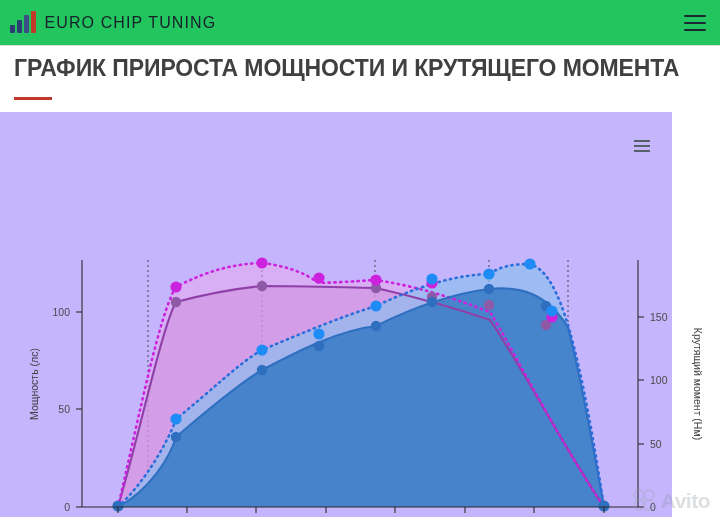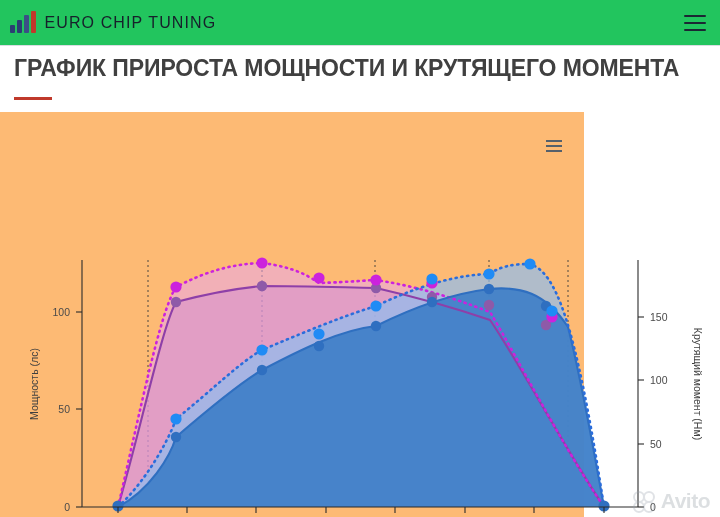--- a/index.html
+++ b/index.html
@@ -41,39 +41,39 @@
     position:absolute;left:14px;top:55px;width:690px;
     font-size:23px;font-weight:700;letter-spacing:-0.1px;
     color:#404040;white-space:nowrap;
   }
   .title-rule{
     position:absolute;left:14px;top:97px;width:38px;height:3px;background:#c0392b;
   }
 
   
   .chart-wrap{
-    position:absolute;left:0;top:112px;width:584px;height:405px;background:#fdba74;
+    position:absolute;left:0;top:112px;width:672px;height:405px;background:#c4b5fd;
   }
   .chart-menu{
     position:absolute;right:22px;top:28px;width:16px;height:12px;
     display:flex;flex-direction:column;justify-content:space-between;cursor:pointer;
   }
   .chart-menu span{display:block;height:2px;width:100%;background:#55606b;}
 
   svg.plot{position:absolute;left:0;top:0;}
 
   .axis-line{stroke:#2b2b2b;stroke-width:1.1;fill:none;}
   .tick{stroke:#2b2b2b;stroke-width:1.1;}
   .gridv{stroke:#3a3a3a;stroke-width:0.9;stroke-dasharray:2 3;}
   .tlabel{font-family:"Liberation Sans",sans-serif;font-size:10.5px;fill:#4a4a4a;}
   .alabel{font-family:"Liberation Sans",sans-serif;font-size:10.5px;fill:#3f3f3f;}
 
   
   .wm{
-    position:absolute;right:10px;bottom:4px;display:flex;align-items:flex-end;gap:2px;
+    position:absolute;right:10px;bottom:4px;display:flex;align-items:flex-start;gap:2px;
     opacity:0.30;pointer-events:none;
   }
   .wm-mark{position:relative;width:26px;height:22px;}
   .wm-mark i{position:absolute;border:2.4px solid #9aa3ad;border-radius:50%;}
   .wm-mark i.a{width:8px;height:8px;left:0;top:0;}
   .wm-mark i.b{width:8px;height:8px;left:10px;top:0;}
   .wm-mark i.c{width:8px;height:8px;left:0;top:10px;}
   .wm-mark i.d{width:8px;height:8px;left:10px;top:10px;}
   .wm-text{font-size:21px;font-weight:700;color:#8d969f;letter-spacing:-0.5px;}
 </style>

